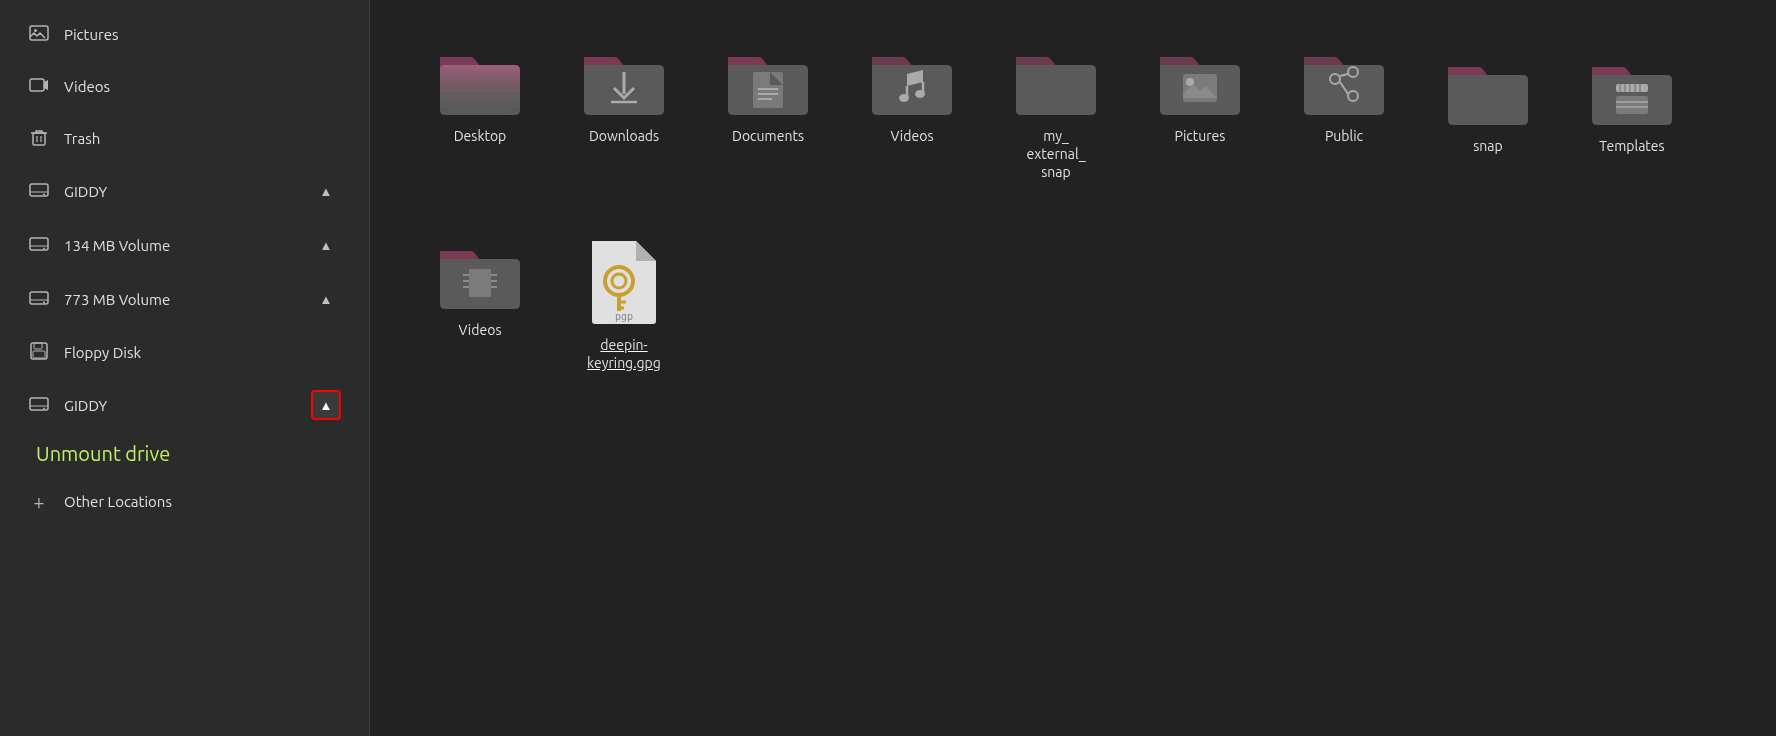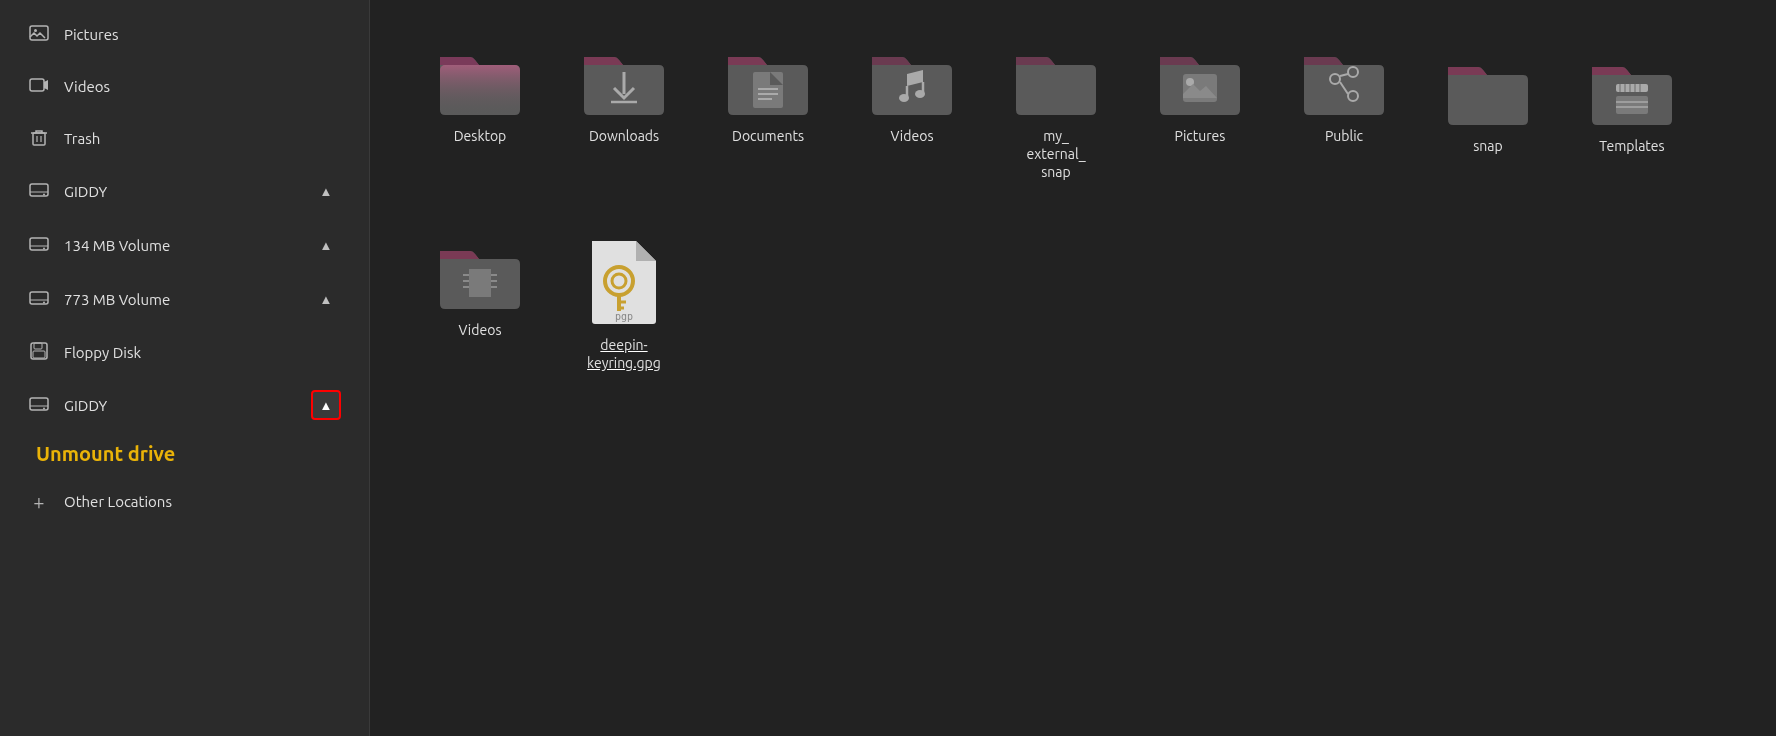--- a/index.html
+++ b/index.html
@@ -119,22 +119,22 @@
     .unmount-area {
       display: flex;
       align-items: center;
       gap: 16px;
       padding: 8px 20px 8px 28px;
       margin: 2px 8px;
     }
 
     .unmount-label {
       font-size: 20px;
-      color: #eab308;
-      font-weight: 700;
+      color: #bef264;
+      font-weight: 400;
     }
 
     
     .pgp-icon {
       width: 80px;
       height: 90px;
       position: relative;
     }
   </style>
 </head>

